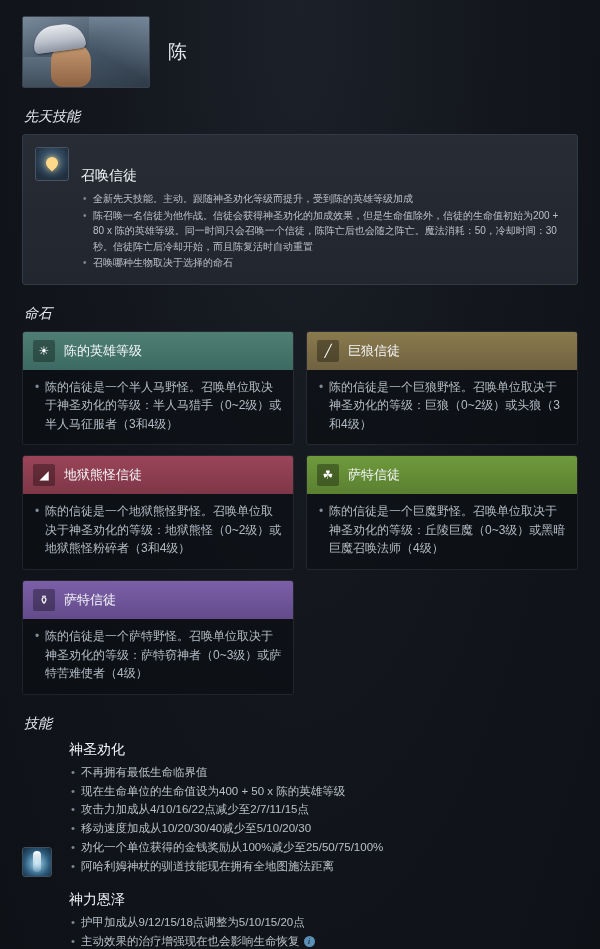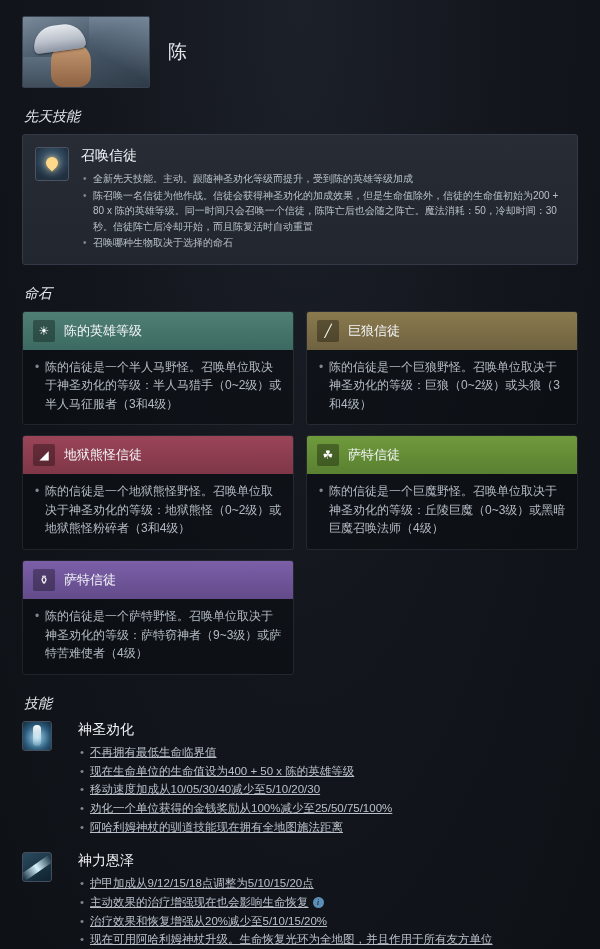--- a/index.html
+++ b/index.html
@@ -74,21 +74,21 @@
   .ability-icon .drop {
     position: absolute; left: 50%; top: 50%;
     width: 12px; height: 12px; margin: -7px 0 0 -6px;
     background: #ffd98a;
     border-radius: 50% 50% 50% 0;
     transform: rotate(-45deg);
     box-shadow: 0 0 6px rgba(255,215,120,.8);
   }
   .innate-body { flex: 1; min-width: 0; }
   .innate-head {
-    font-size: 14px; color: #f0f3f7; margin-bottom: 6px;
+    font-size: 14px; color: #f0f3f7; margin-bottom: 6px; margin-top: 20px;
   }
   ul.bullets { margin: 0; padding: 0; list-style: none; }
   ul.bullets > li {
     position: relative;
     padding-left: 12px;
     font-size: 10px;
     line-height: 1.55;
     color: #b9c0c9;
     margin-bottom: 1px;
   }
@@ -125,22 +125,23 @@
     color: #fff;
   }
   .facet-body {
     padding: 8px 10px 10px 10px;
     background: rgba(10,12,16,.55);
   }
   .facet-body ul.bullets > li { font-size: 12px; color: #b4bbc4; }
 
   
   .ability-row {
-    display: flex; gap: 26px;
+    display: flex; gap: 17px;
     margin-bottom: 14px;
+    align-items: flex-end;
   }
   .ab-icon {
     width: 30px; height: 30px; flex: none;
     border-radius: 3px;
     border: 1px solid #444d5b;
     position: relative; overflow: hidden;
   }
   .ab-icon.i1 { background: radial-gradient(circle at 50% 55%, #9fd6ef 0%, #2b5a7a 60%, #12293a 100%); }
   .ab-icon.i1::after {
     content: ""; position: absolute; left: 50%; top: 12%;
@@ -150,21 +151,21 @@
   }
   .ab-icon.i2 { background: linear-gradient(150deg, #2a4a5e 0%, #0f2230 100%); }
   .ab-icon.i2::after {
     content: ""; position: absolute; left: -10%; top: 40%;
     width: 120%; height: 8px;
     background: linear-gradient(90deg, rgba(255,255,255,0), #d8f3ff, rgba(255,255,255,0));
     transform: rotate(-35deg);
   }
   .ab-body { flex: 1; min-width: 0; }
   .ab-name { font-size: 14px; color: #f0f3f7; margin-bottom: 5px; }
-  .ab-body ul.bullets > li { font-size: 11.5px; color: #b9c0c9; text-decoration: underline; }
+  .ab-body ul.bullets > li { font-size: 11.5px; color: #b9c0c9; }
   .info-dot {
     display: inline-block;
     width: 11px; height: 11px;
     border-radius: 50%;
     background: #5c8fb8;
     color: #0f1620;
     font-size: 9px; line-height: 11px;
     text-align: center;
     vertical-align: 1px;
     margin-left: 4px;
@@ -253,37 +254,38 @@
       </div>
     </div>
 
     <div class="facet-card">
       <div class="facet-head" id="fh4" style="background: linear-gradient(rgb(123, 95, 168) 0%, rgb(99, 75, 138) 100%);">
         <div class="facet-badge">⚱</div>
         <span>萨特信徒</span>
       </div>
       <div class="facet-body">
         <ul class="bullets">
-            <li>陈的信徒是一个萨特野怪。召唤单位取决于神圣劝化的等级：萨特窃神者（9~3级）或萨特苦难使者（4级）</li>
+            <li>陈的信徒是一个萨特野怪。召唤单位取决于神圣劝化的等级：萨特窃神者（0~3级）或萨特苦难使者（4级）</li>
           </ul>
       </div>
     </div>
 
   </div>
 
   <div class="section-title">技能</div>
 
   <div class="ability-row">
     <div class="ab-icon i1"></div>
     <div class="ab-body">
       <div class="ab-name">神圣劝化</div>
       <ul class="bullets">
         <li>不再拥有最低生命临界值</li>
         <li>现在生命单位的生命值设为400 + 50 x 陈的英雄等级</li>
-        <li>移动速度加成从10/05/30/40减少至5/10/20/30</li>
+        <li>攻击力加成从4/10/16/22点减少至2/7/11/15点</li>
+        <li>移动速度加成从10/20/30/40减少至5/10/20/30</li>
         <li>劝化一个单位获得的金钱奖励从100%减少至25/50/75/100%</li>
         <li>阿哈利姆神杖的驯道技能现在拥有全地图施法距离</li>
       </ul>
     </div>
   </div>
 
   <div class="ability-row">
     <div class="ab-icon i2"></div>
     <div class="ab-body">
       <div class="ab-name">神力恩泽</div>

